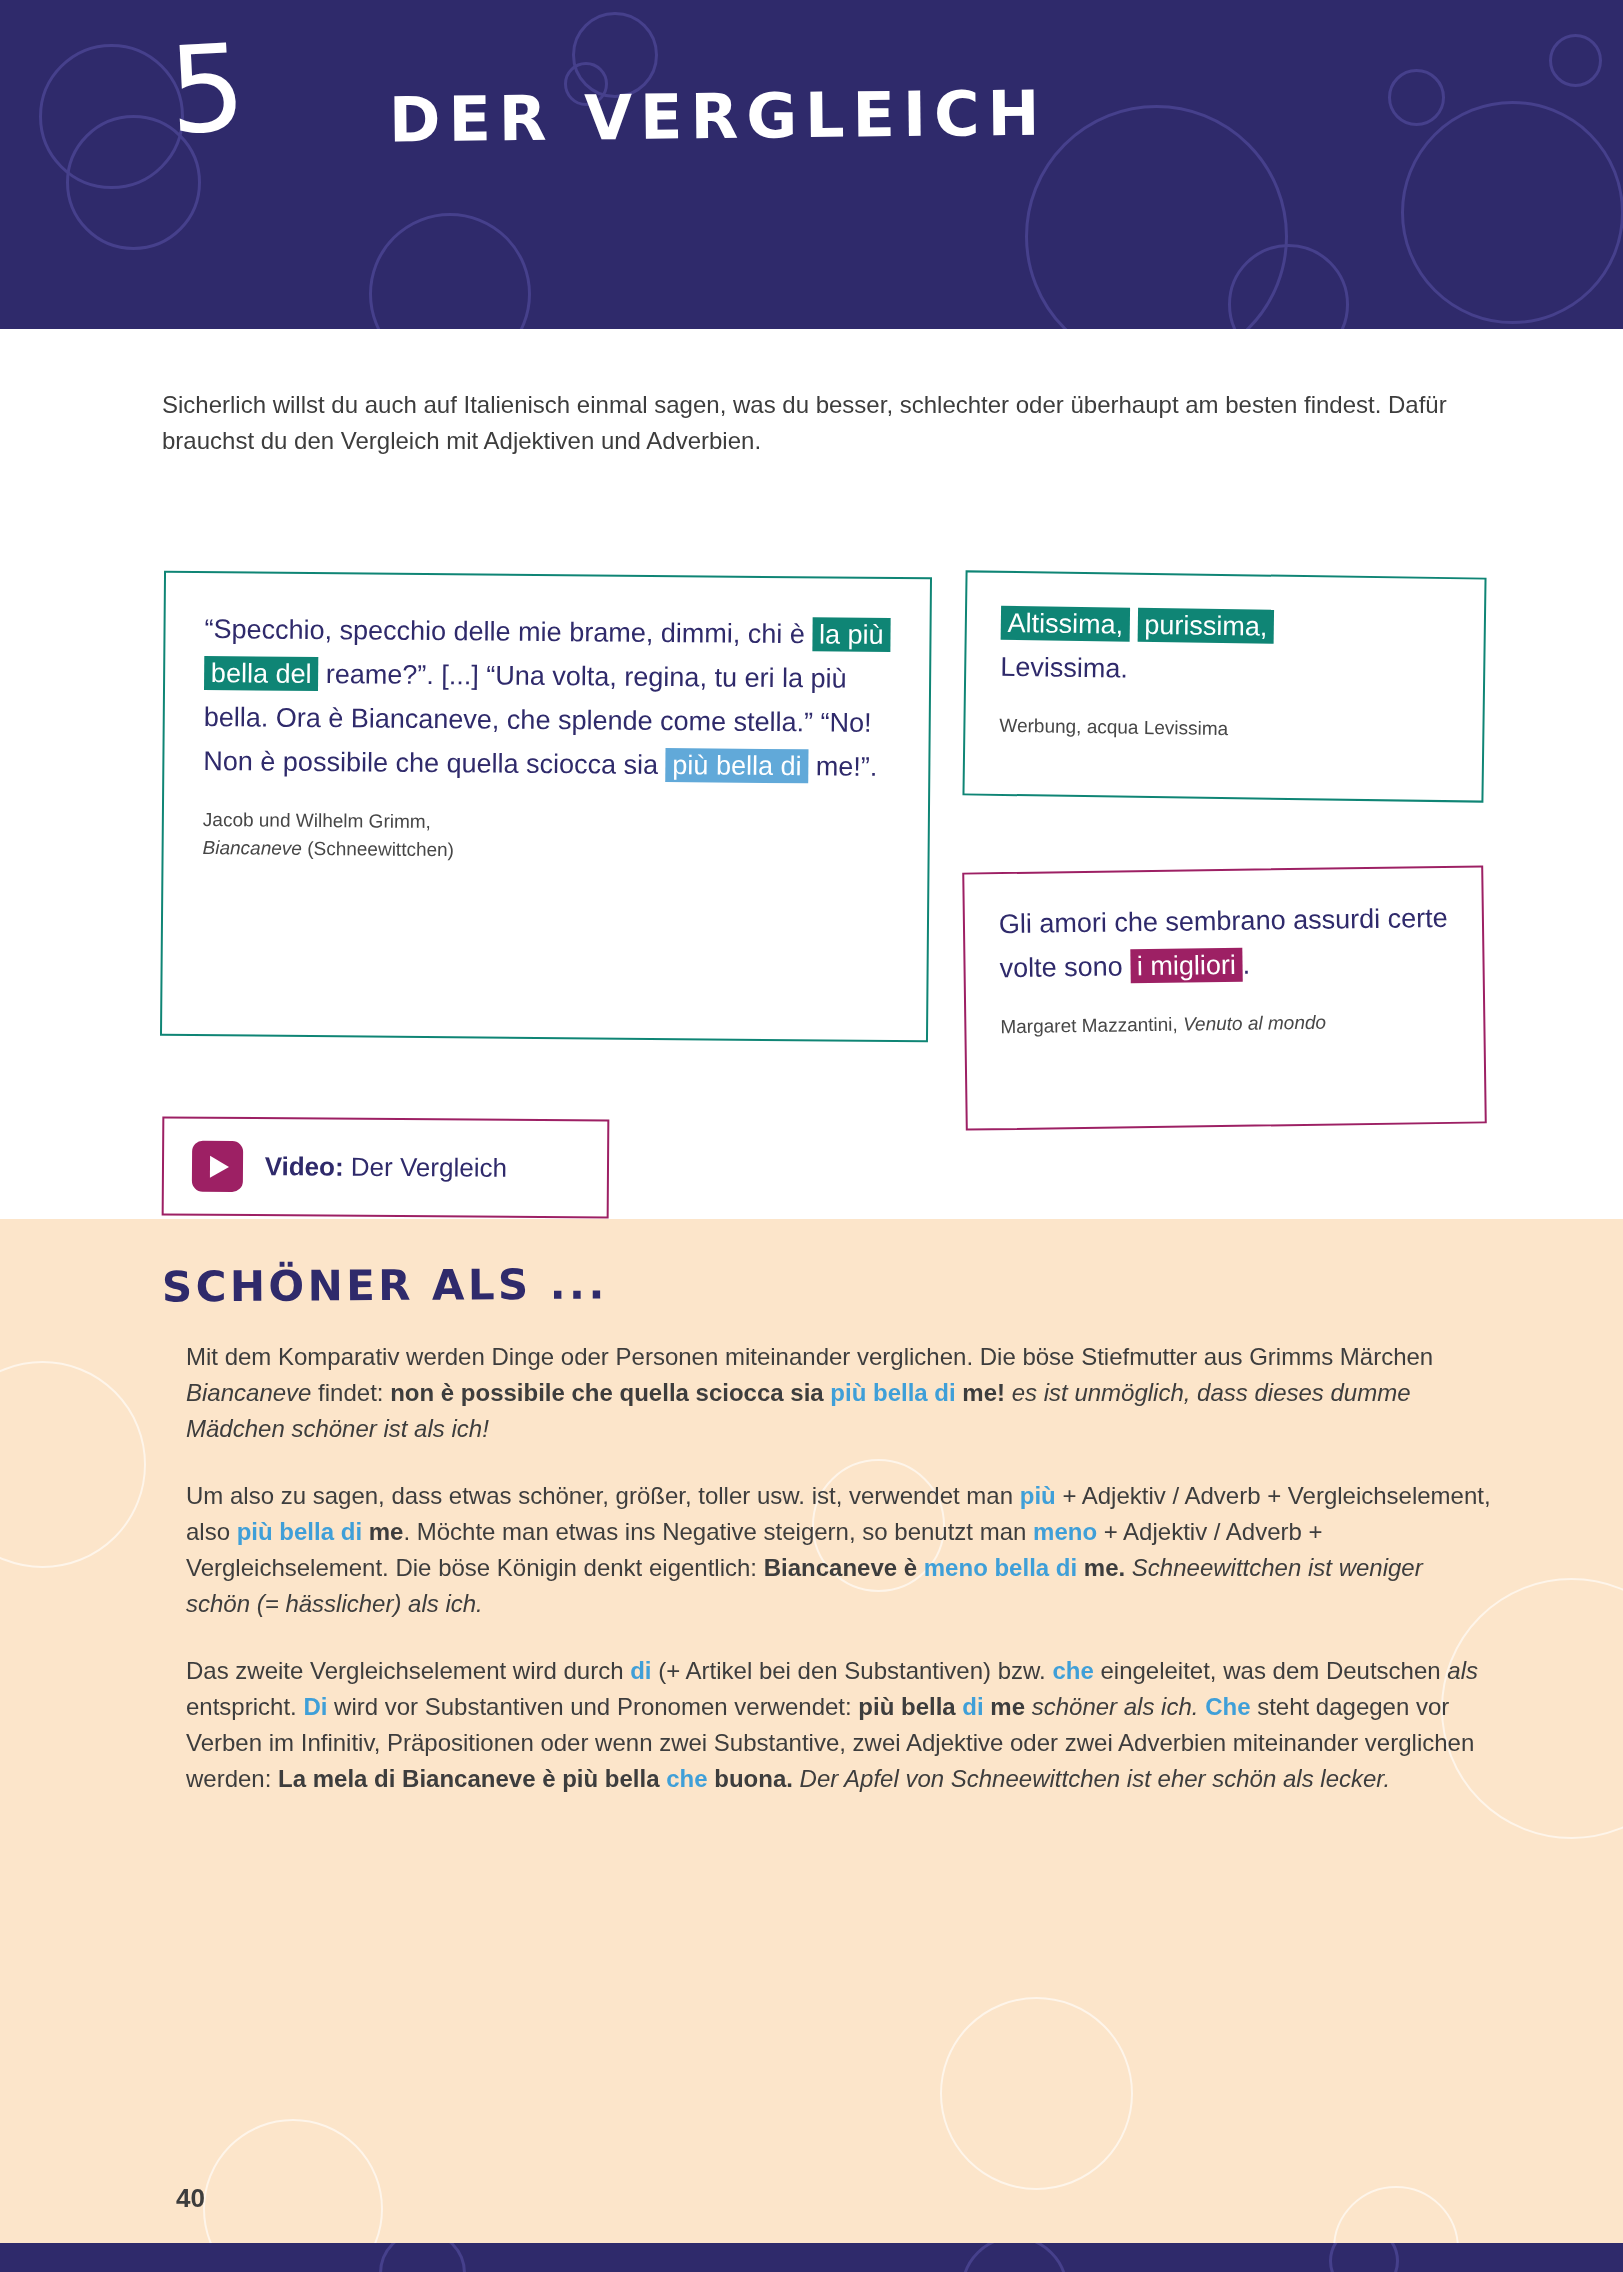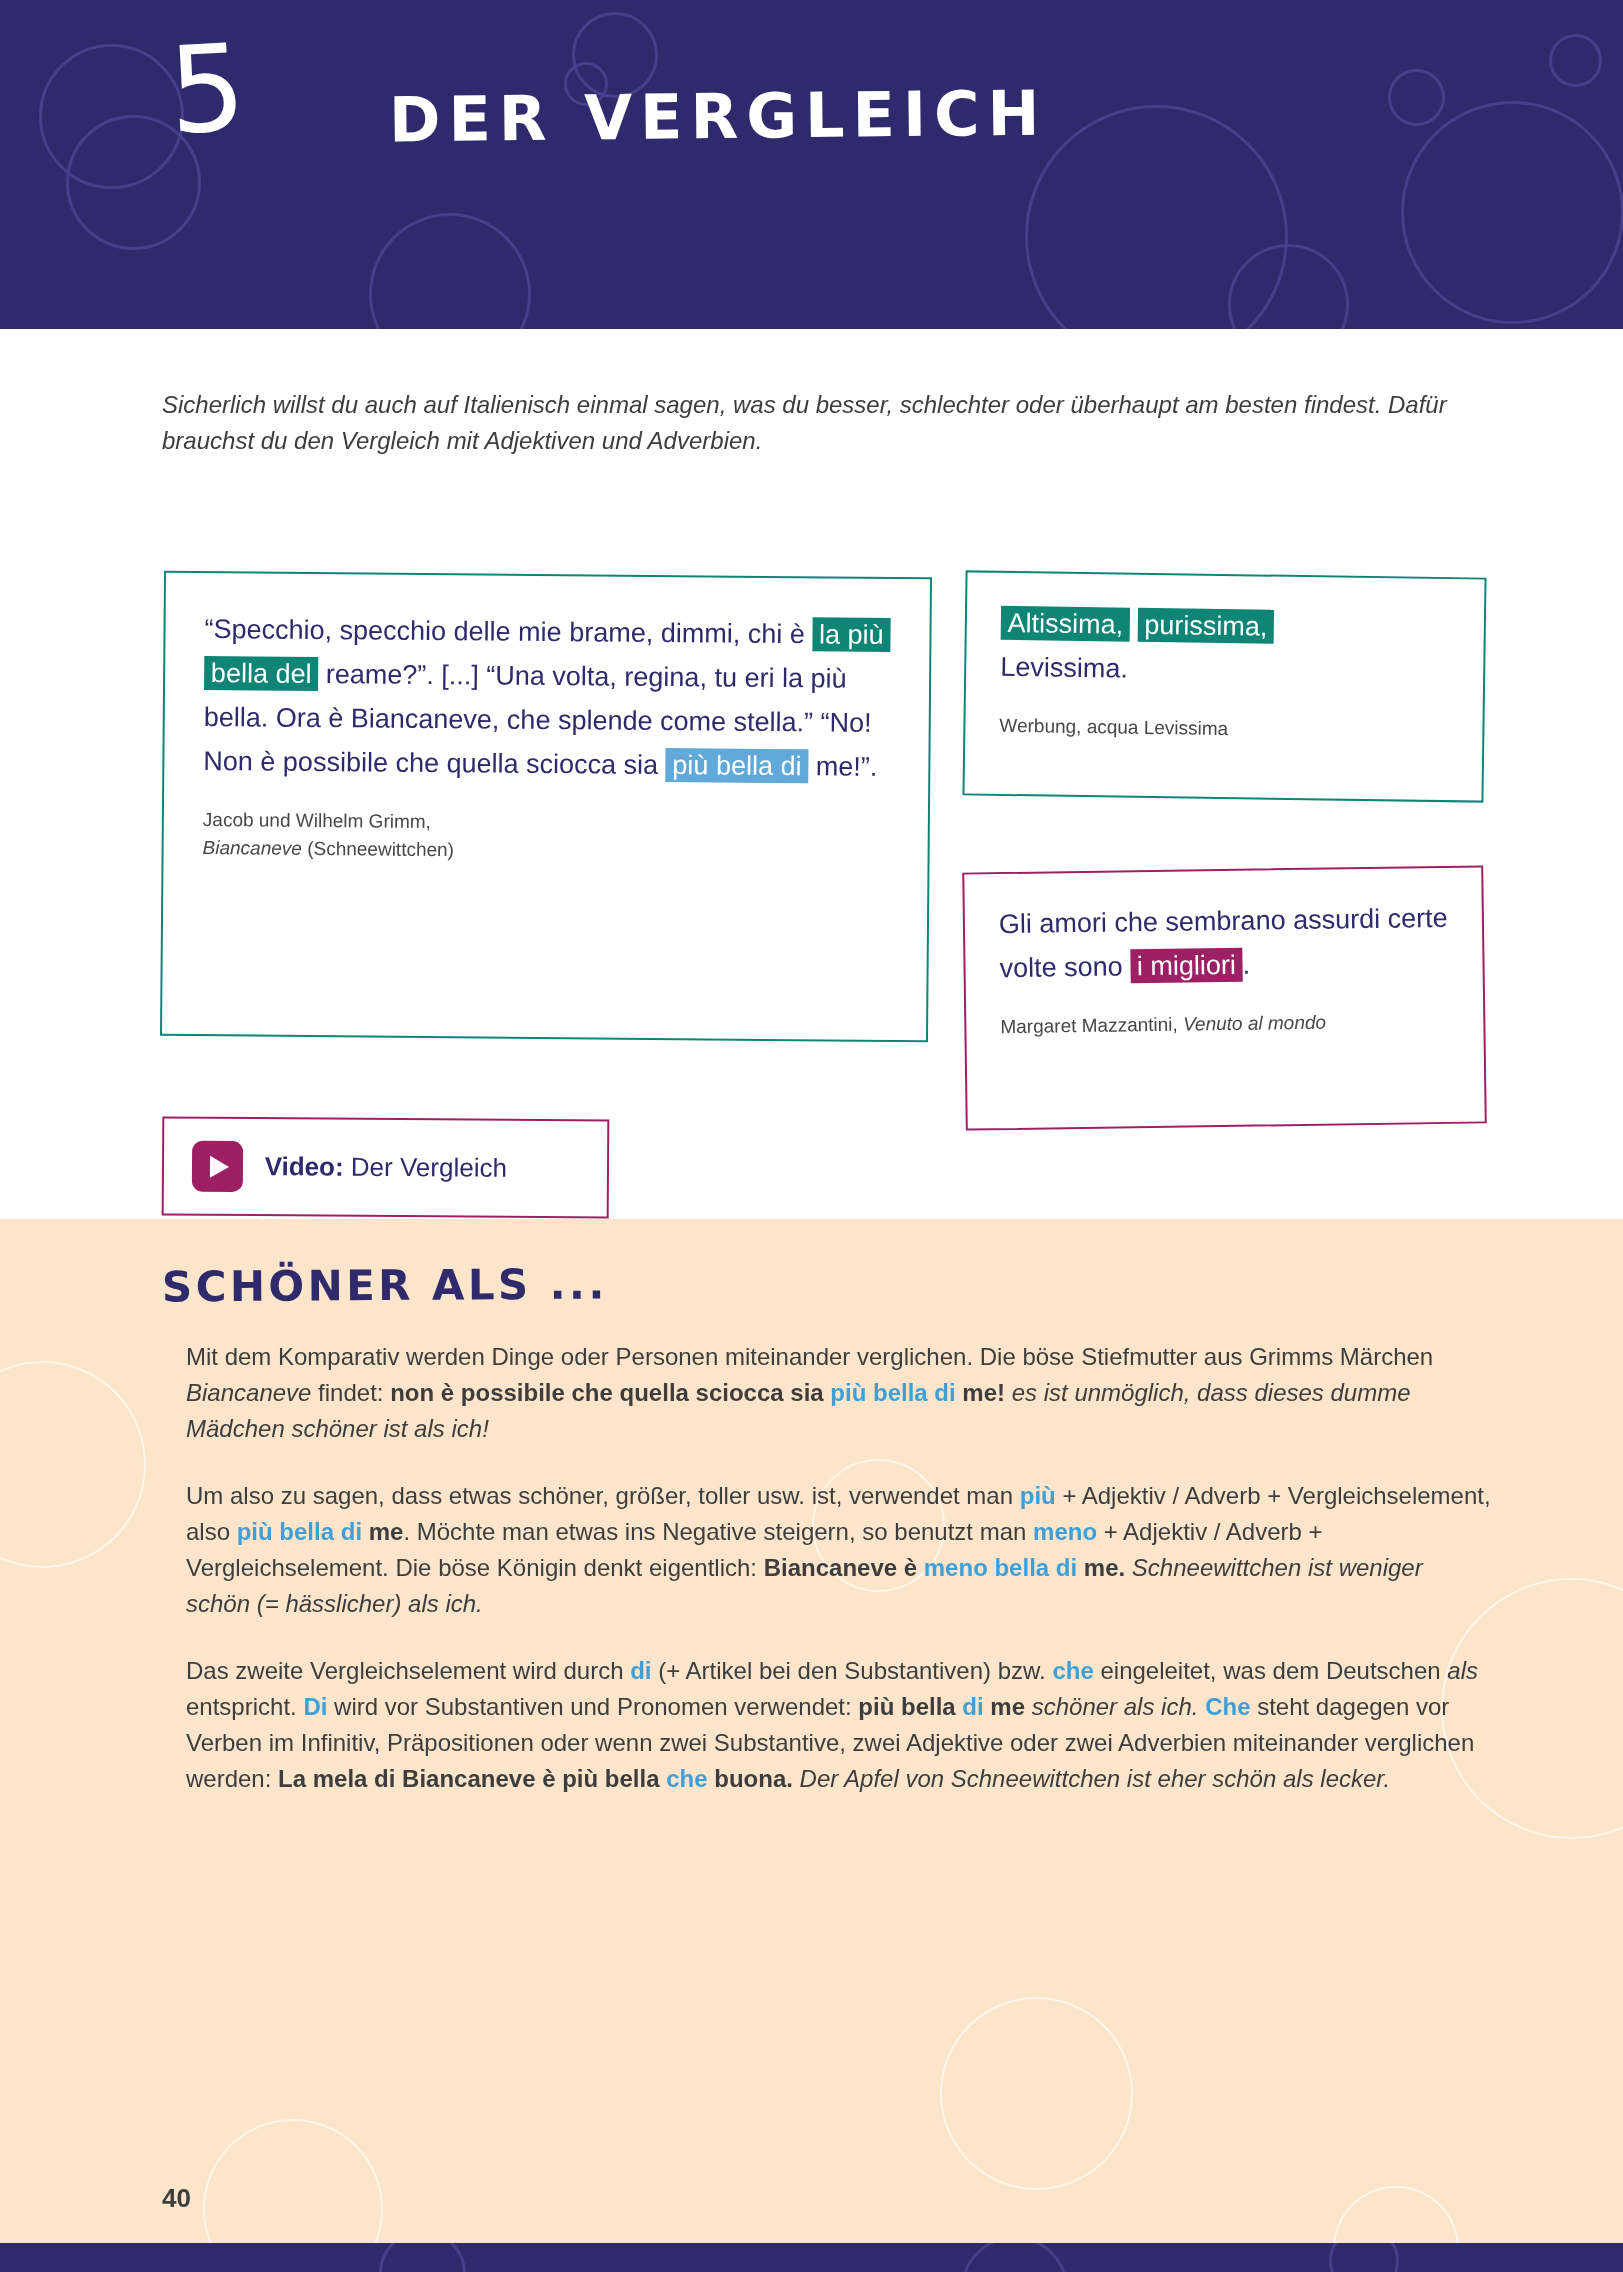--- a/index.html
+++ b/index.html
@@ -18,21 +18,21 @@
     transform:rotate(-3deg);
   }
   .chapter-title{
     position:absolute;left:389px;top:80px;margin:0;color:#ffffff;
     font-family:"DejaVu Sans",sans-serif;font-size:62px;font-weight:700;
     letter-spacing:8px;transform:rotate(-0.6deg);
   }
   
   .intro{
     position:absolute;left:162px;top:387px;width:1306px;margin:0;
-    font-size:24px;line-height:1.48;color:#3d3d3d;font-style:italic;
+    font-size:24px;line-height:1.48;color:#3d3d3d;
   }
   
   .box{position:absolute;background:#ffffff;border:2px solid;box-sizing:border-box;}
   .box-grimm{left:162px;top:574px;width:768px;height:465px;border-color:#0f8575;transform:rotate(0.5deg);padding:34px 39px;}
   .box-levissima{left:964px;top:574px;width:521px;height:225px;border-color:#0f8575;transform:rotate(0.8deg);padding:28px 34px;}
   .box-mazzantini{left:964px;top:869px;width:521px;height:258px;border-color:#9d2064;transform:rotate(-0.8deg);padding:28px 34px;}
   .quote-text{margin:0;font-size:27px;line-height:1.63;color:#2f2a6b;white-space:pre-line;}
   .attribution{margin:23px 0 0;font-size:19px;line-height:1.45;color:#474747;white-space:pre-line;}
   
   .run.b{font-weight:700;}
@@ -61,21 +61,21 @@
   
   .peach{position:absolute;left:0;top:1219px;width:1624px;height:1053px;background:#fce5ca;overflow:hidden;}
   .peach .circle{border:2.7px solid rgba(255,255,255,0.6);}
   .section-title{
     position:absolute;left:162px;top:42px;margin:0;color:#2f2a6b;
     font-family:"DejaVu Sans",sans-serif;font-size:42px;font-weight:700;
     letter-spacing:3.4px;transform:rotate(-0.4deg);
   }
   .paras{position:absolute;left:162px;top:120px;width:1307px;margin-left:24px;}
   .paras p{margin:0 0 31px;font-size:24px;line-height:1.5;color:#3d3d3d;}
-  .page-num{position:absolute;left:162px;bottom:58px;font-size:26px;font-weight:700;color:#3d3d3d;}
+  .page-num{position:absolute;left:176px;bottom:58px;font-size:26px;font-weight:700;color:#3d3d3d;}
   
   .strip{position:absolute;left:0;bottom:0;width:1624px;height:30px;background:#2f2a6b;overflow:hidden;}
   .strip .circle{border:3.4px solid #46408c;}
 </style>
 </head>
 <body>
 
 <div class="page">
 
   <header class="band">

